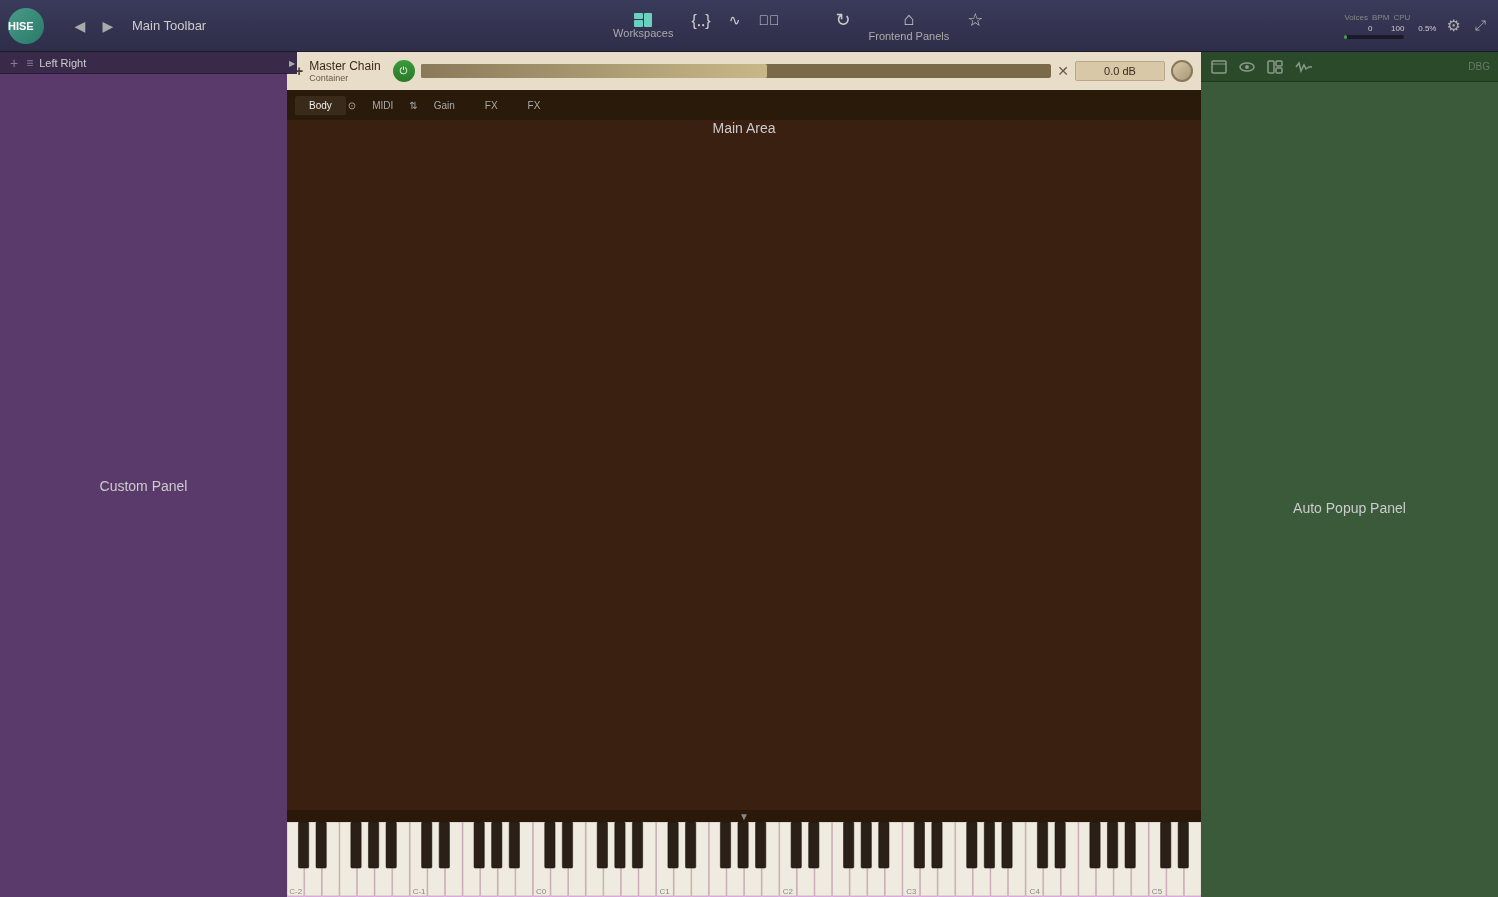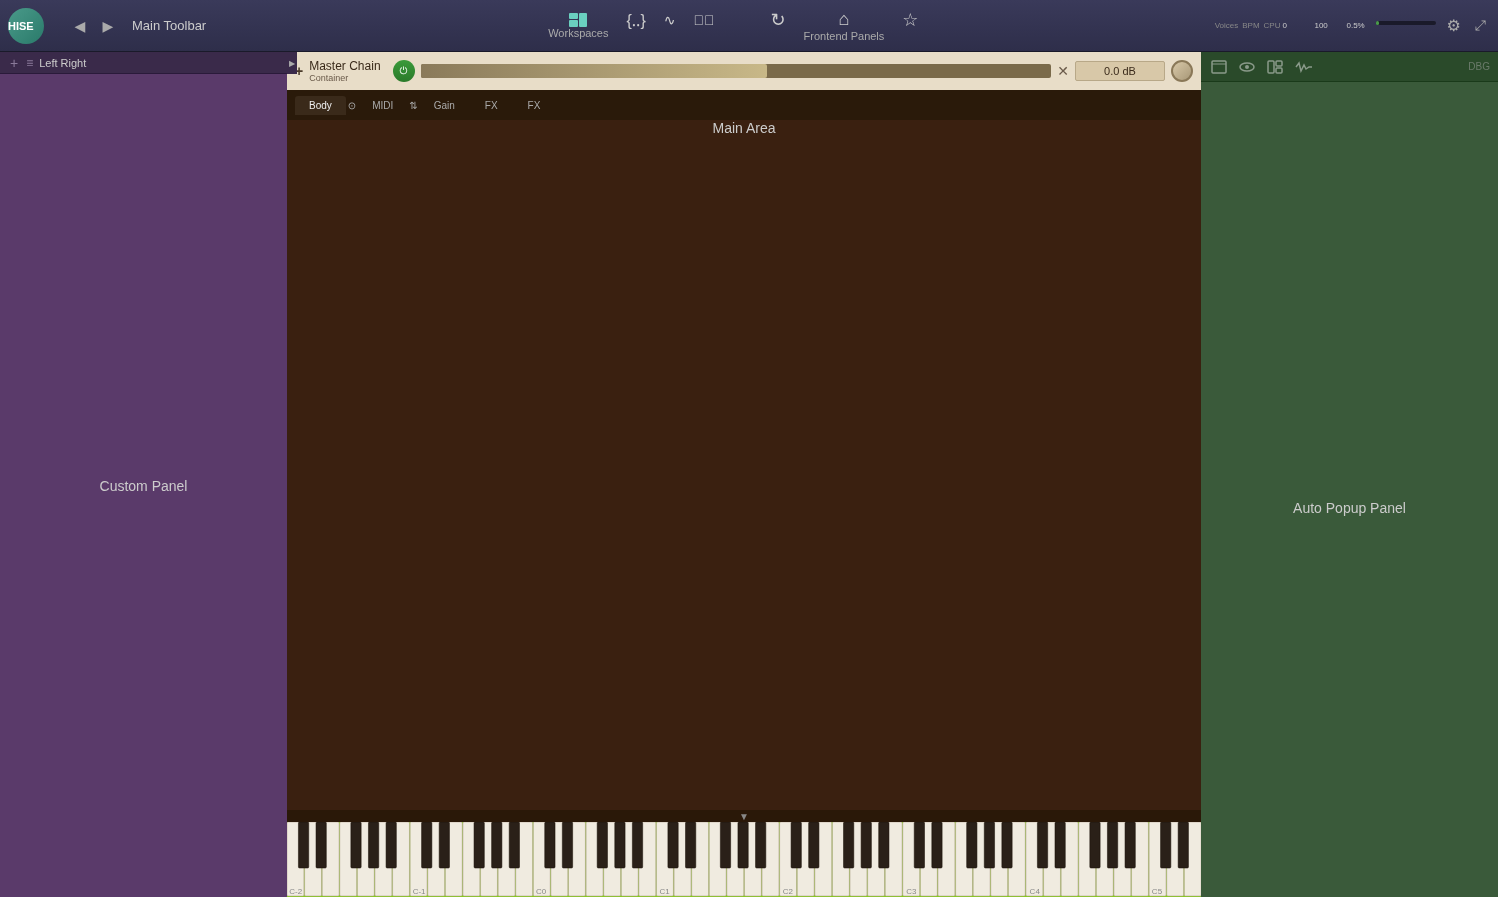--- a/index.html
+++ b/index.html
@@ -90,24 +90,25 @@
 
     .toolbar-right {
       display: flex;
       align-items: center;
       gap: 6px;
       margin-left: auto;
     }
 
     .perf-display {
       display: flex;
-      flex-direction: row;
+      flex-direction: column;
       font-size: 8px;
       color: #aaa;
       gap: 2px;
+      text-align: right;
     }
 
     .perf-row {
       display: flex;
       gap: 4px;
       align-items: center;
     }
 
     .perf-label {
       color: #888;
@@ -418,21 +419,21 @@
       color: #ccc;
       font-size: 14px;
       font-weight: 500;
     }
 
     
     .piano-container {
       width: 100%;
       height: 75px;
       position: relative;
-      background: #84cc16;
+      background: #f0abfc;
     }
 
     .piano-svg {
       width: 100%;
       height: 100%;
     }
 
     
     .icon-grid {
       display: grid;

